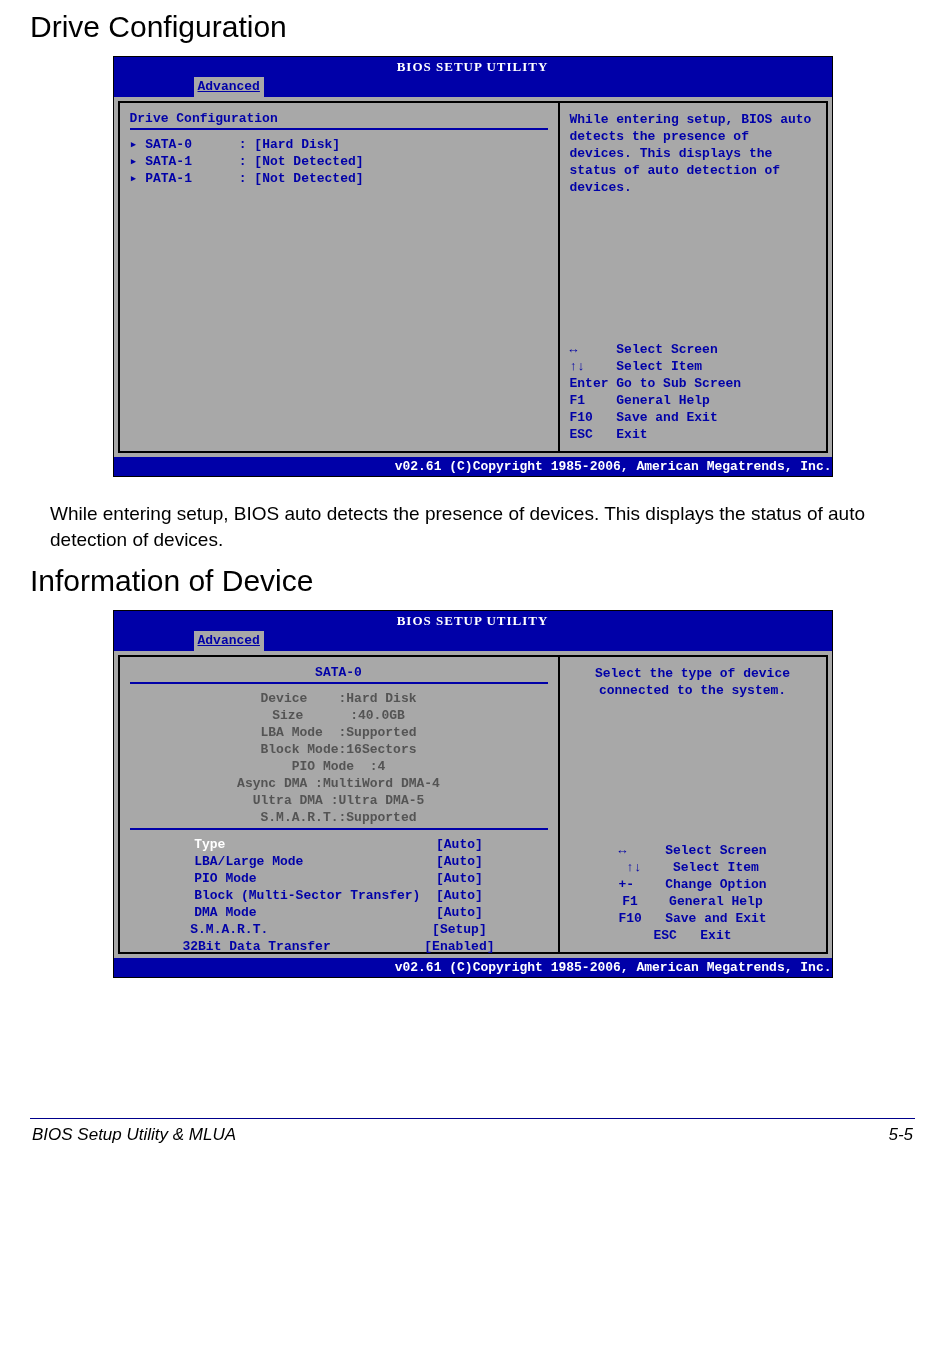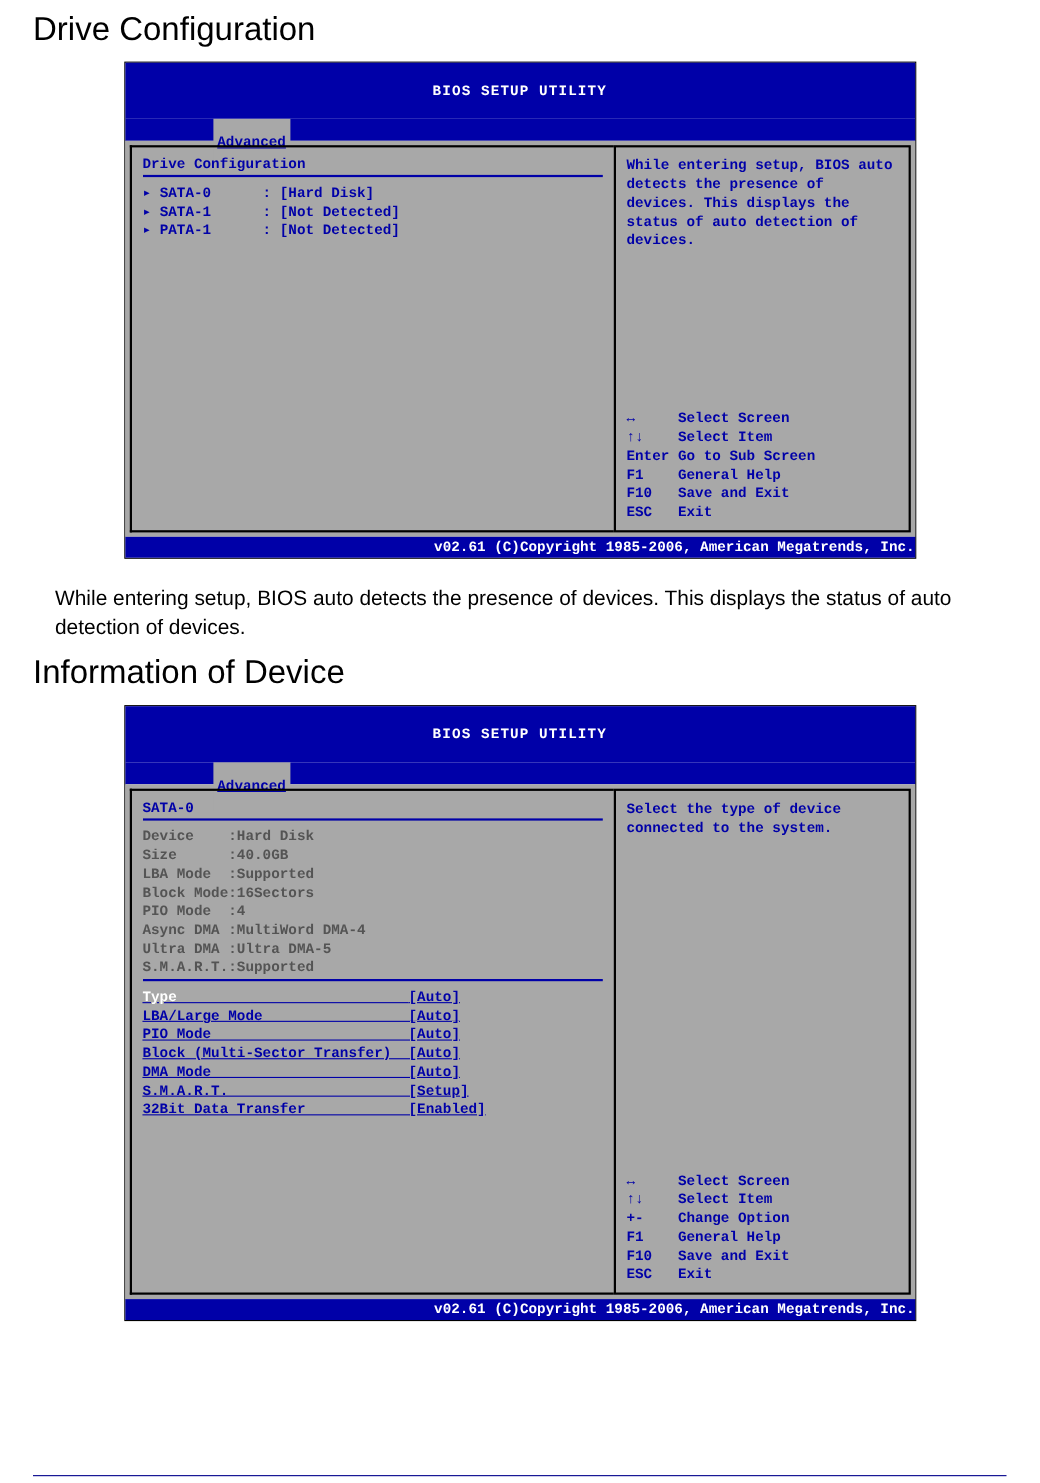--- a/index.html
+++ b/index.html
@@ -21,45 +21,46 @@
     margin: 0 auto;
     border: 1px solid #000;
     font-family: "Courier New", monospace;
     font-size: 13px;
     font-weight: bold;
   }
   .bios-titlebar {
     background: #0000a8;
     color: #fff;
     text-align: center;
-    padding: 18px 0;
+    padding: 2px 0;
     font-weight: bold;
     letter-spacing: 1px;
+    font-family: Liberation Serif, serif;
   }
   .bios-tabbar {
     background: #0000a8;
     color: #fff;
     padding: 0 0 0 80px;
     height: 20px;
     line-height: 20px;
   }
   .bios-tab {
     display: inline-block;
     background: #a8a8a8;
     color: #0000a8;
-    padding: 12px 4px;
+    padding: 0 4px;
     text-decoration: underline;
   }
   .bios-body {
     display: flex;
     height: 360px;
     background: #a8a8a8;
   }
   .bios-body.short { height: 360px; }
-  .bios-body.tall { height: 468px; }
+  .bios-body.tall { height: 307px; text-align: center; }
   .bios-left {
     flex: 0 0 440px;
     border: 2px solid #000;
     border-right: none;
     margin: 4px 0 4px 4px;
     padding: 8px 10px;
     color: #0000a8;
     position: relative;
   }
   .bios-right {
@@ -88,21 +89,20 @@
   }
   .info-row {
     color: #545454;
     white-space: pre;
     line-height: 17px;
   }
   .setting-row {
     color: #0000a8;
     white-space: pre;
     line-height: 17px;
-    text-decoration: underline;
   }
   .help-text {
     color: #0000a8;
     line-height: 17px;
   }
   .nav-block {
     color: #0000a8;
     line-height: 17px;
     white-space: pre;
   }

